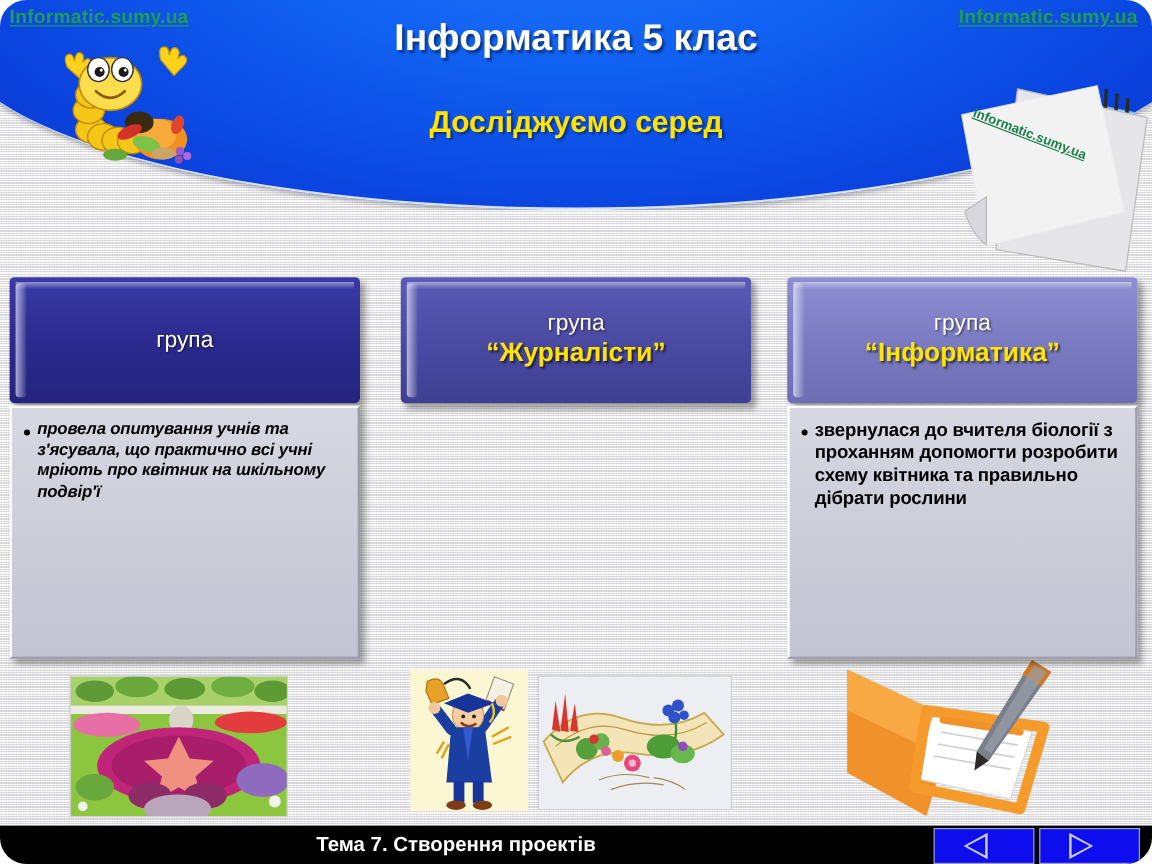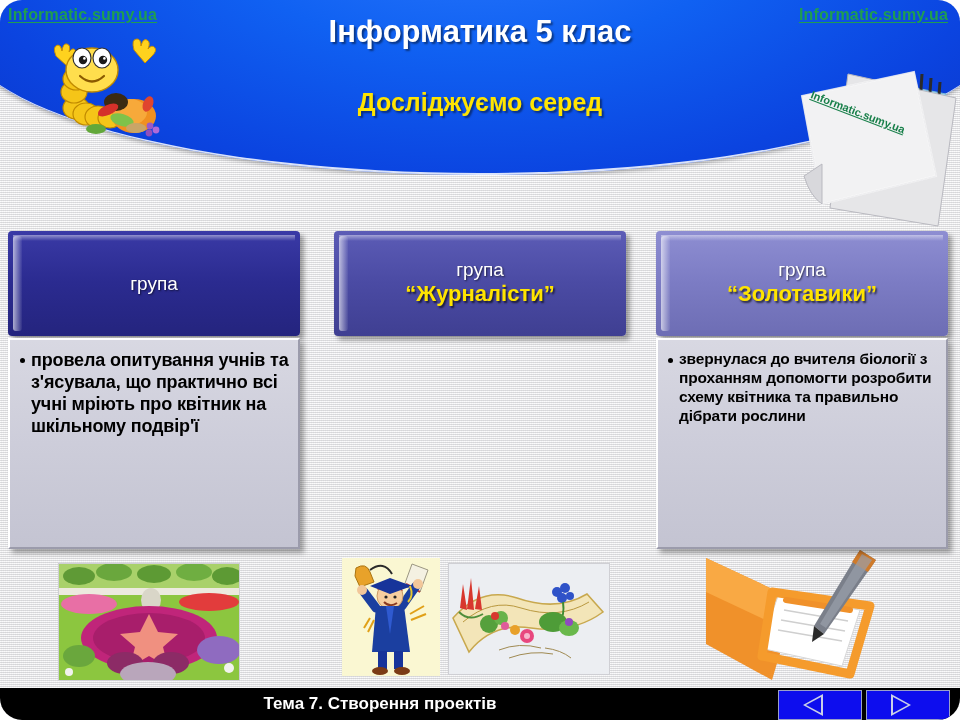--- a/index.html
+++ b/index.html
@@ -154,21 +154,21 @@
   }
   .bullet-row { display: flex; gap: 6px; align-items: flex-start; }
   .bullet-dot {
     flex: 0 0 auto; width: 5px; height: 5px; border-radius: 50%;
     background: #000; margin-top: 9px;
   }
   .bullet-text {
     font-size: 15.5px; font-weight: 700; color: #000000;
     line-height: 1.23; letter-spacing: -.15px;
   }
-  .card.c0 .bullet-text { font-size: 18px; }
+  .card.c0 .bullet-text { font-size: 14px; font-style: italic; }
 
   
   .photo-garden {
     position: absolute; left: 58px; top: 563px; width: 180px; height: 116px;
     z-index: 3; border: 1px solid #cfcfd4;
   }
   .clip-grad {
     position: absolute; left: 340px; top: 556px; width: 102px; height: 122px; z-index: 3;
   }
   .photo-sketch {
@@ -297,21 +297,21 @@
     <div class="card c1">
       <div class="card-head" style="background:linear-gradient(180deg,#5c5cb6 0%,#4b4ba4 48%,#3f3f92 100%);">
         <div class="ch-line1">група</div>
         <div class="ch-line2">“Журналісти”</div>
       </div>
     </div>
 
     <div class="card c2">
       <div class="card-head" style="background:linear-gradient(180deg,#8e8ed2 0%,#7c7cc4 48%,#6d6db4 100%);">
         <div class="ch-line1">група</div>
-        <div class="ch-line2">“Золотавики”</div>
+        <div class="ch-line2">“Інформатика”</div>
       </div>
       <div class="card-body">
         <div class="bullet-row">
           <span class="bullet-dot"></span>
           <span class="bullet-text">звернулася до вчителя біології з проханням допомогти розробити схему квітника та правильно дібрати рослини</span>
         </div>
       </div>
     </div>
 
   </div>

